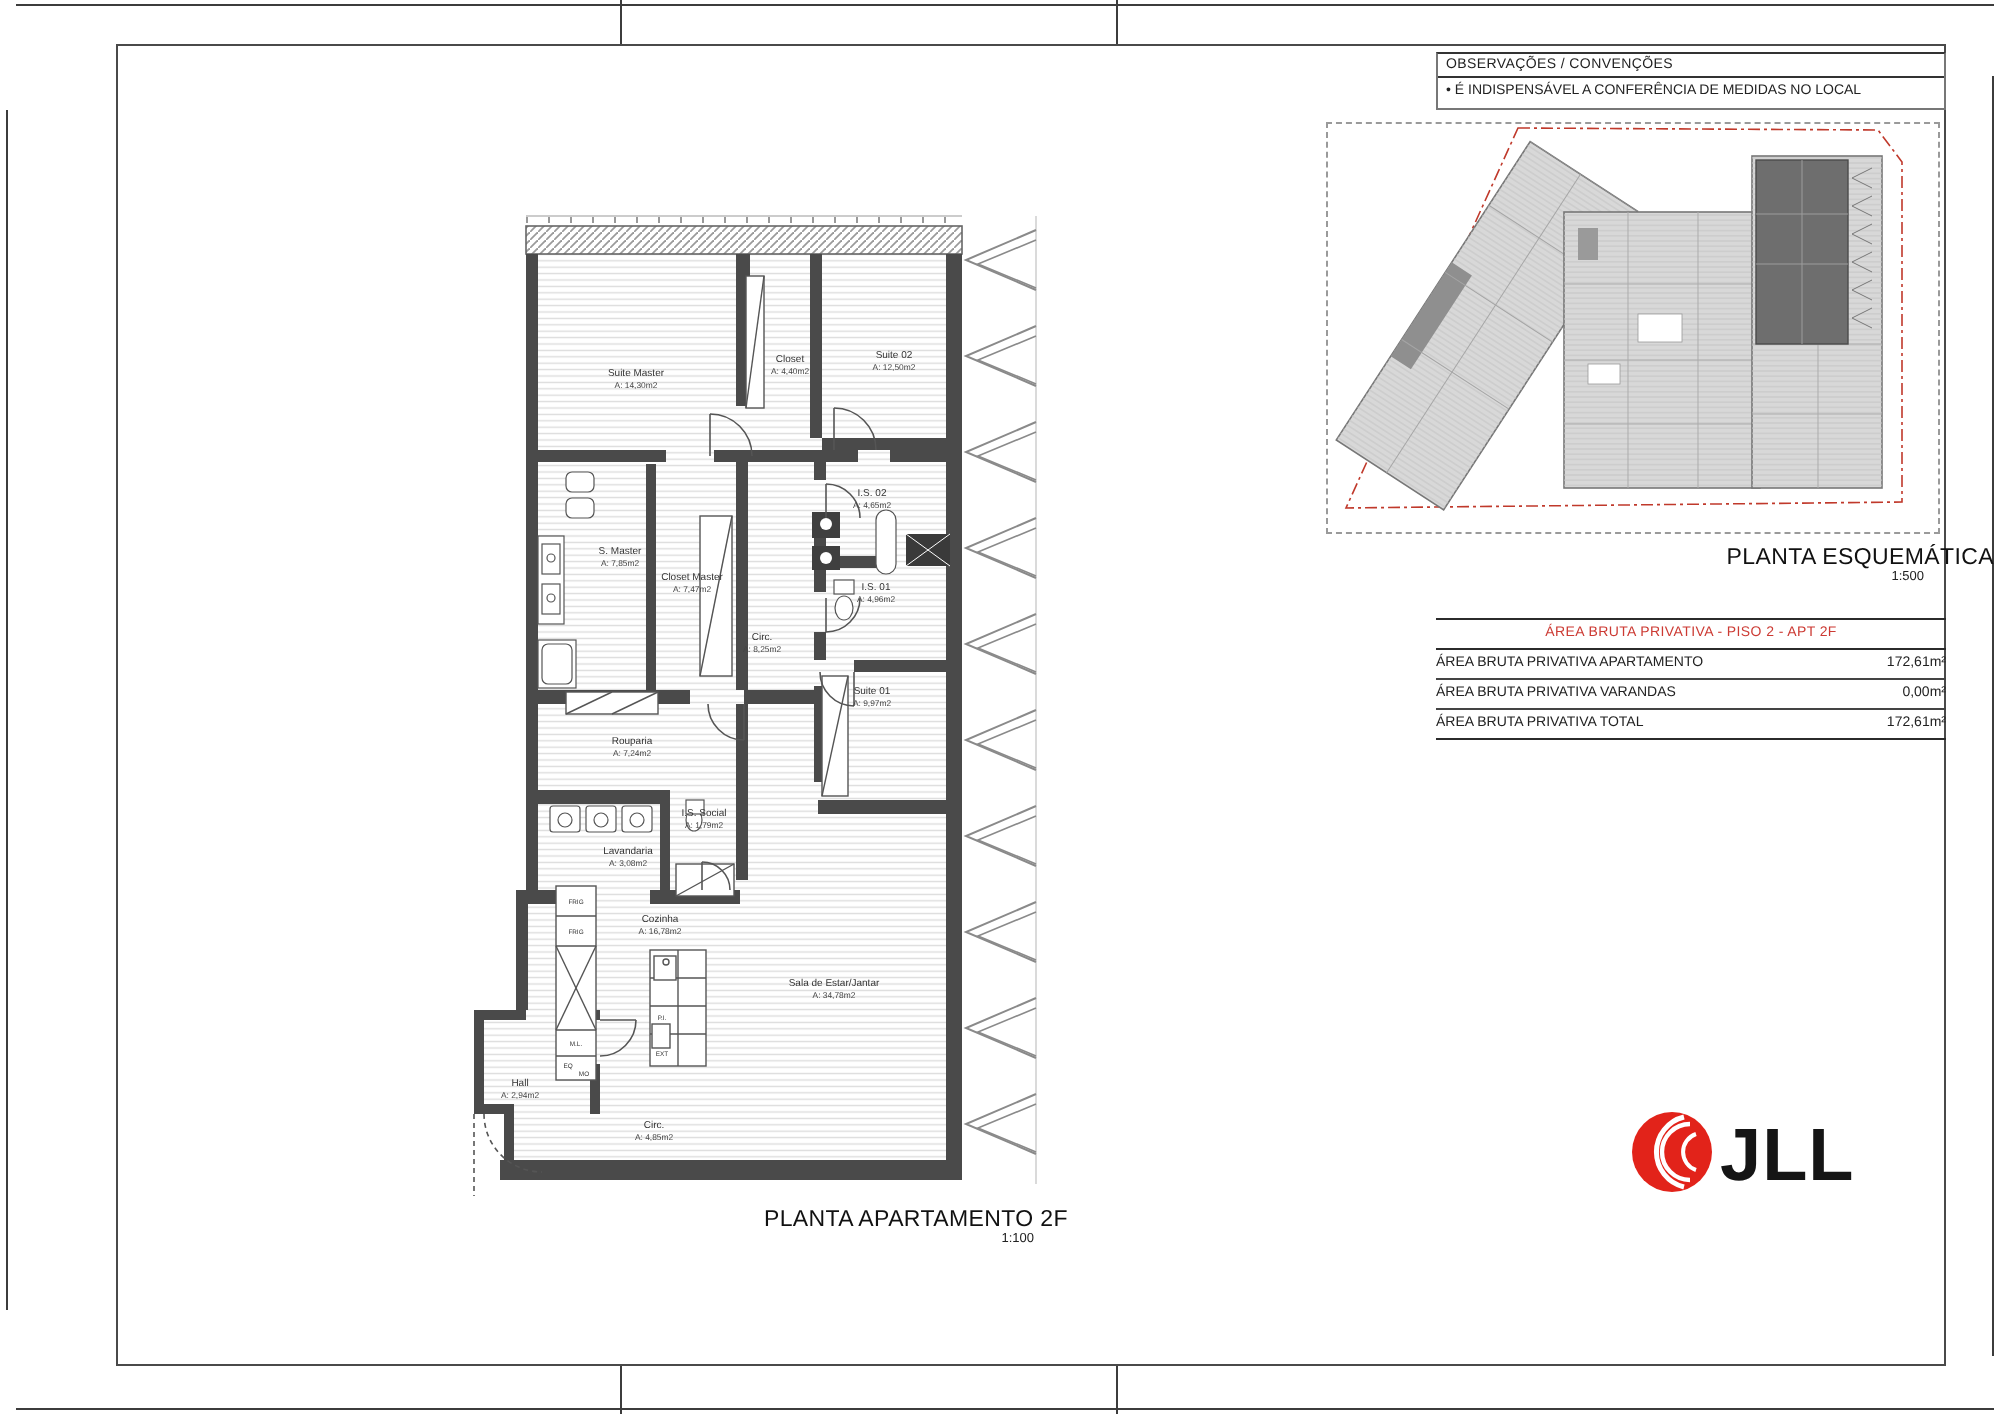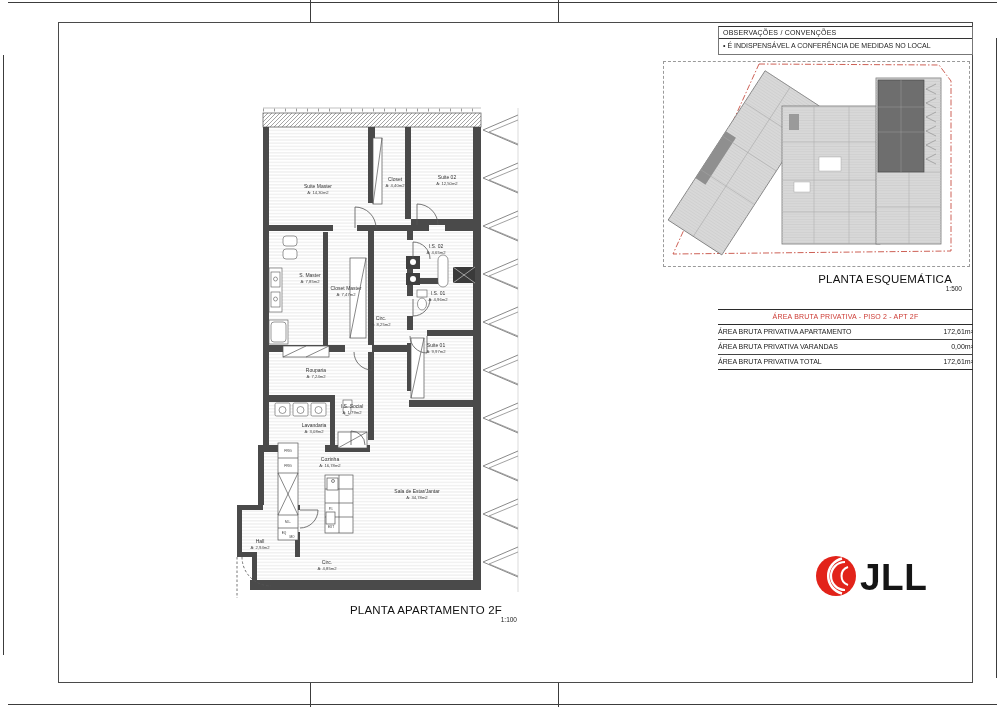--- a/index.html
+++ b/index.html
@@ -9,31 +9,31 @@
   .hline{position:absolute;background:#3c3c3c;height:1px;}
   .vline{position:absolute;background:#3c3c3c;width:1px;}
   #inner-frame{position:absolute;left:58px;top:22px;width:915px;height:661px;
                border:1px solid #4a4a4a;box-sizing:border-box;}
   
   #obs-box{left:718px;top:26px;width:255px;border:1px solid #777;border-top:1px solid #333;box-sizing:border-box;background:#fff;}
   #obs-box .obs-title{font-size:7px;line-height:11px;padding:0 4px;border-bottom:1px solid #333;letter-spacing:.2px;}
   #obs-box .obs-note{font-size:7px;line-height:12px;padding:1px 4px 2px 4px;}
   
   #schematic-panel{left:663px;top:61px;width:307px;height:206px;border:1px dashed #9a9a9a;box-sizing:border-box;}
-  #schematic-title{left:679px;top:273px;width:273px;text-align:right;font-size:11.5px;color:#111;letter-spacing:.2px;}
+  #schematic-title{left:724px;top:273px;width:273px;text-align:right;font-size:11.5px;color:#111;letter-spacing:.2px;}
   #schematic-scale{left:700px;top:285px;width:262px;text-align:right;font-size:6.5px;color:#222;}
   
   #area-table{left:718px;top:309px;width:255px;border-top:1.5px solid #2b2b2b;}
   #area-table .tbl-header{font-size:7px;line-height:14px;text-align:center;color:#cc3a33;
                           border-bottom:1.5px solid #2b2b2b;letter-spacing:.2px;}
   #area-table .tbl-row{display:flex;justify-content:space-between;align-items:center;
                        font-size:7px;line-height:14px;border-bottom:1px solid #444;}
   #area-table .tbl-row:last-child{border-bottom:1.5px solid #2b2b2b;}
   
-  #plan-title{left:350px;top:604px;width:216px;font-size:11.5px;color:#111;letter-spacing:.2px;}
+  #plan-title{left:350px;top:604px;width:216px;text-align:center;font-size:11.5px;color:#111;letter-spacing:.2px;}
   #plan-scale{left:350px;top:616px;width:167px;text-align:right;font-size:6.5px;color:#222;}
   
   #logo{left:812px;top:549px;width:130px;height:54px;}
   svg text{font-family:"Liberation Sans",sans-serif;}
   .room-name{font-size:5px;fill:#333;}
   .room-area{font-size:4.2px;fill:#444;}
   .tiny-label{font-size:3.2px;fill:#333;}
 </style>
 </head>
 <body>

